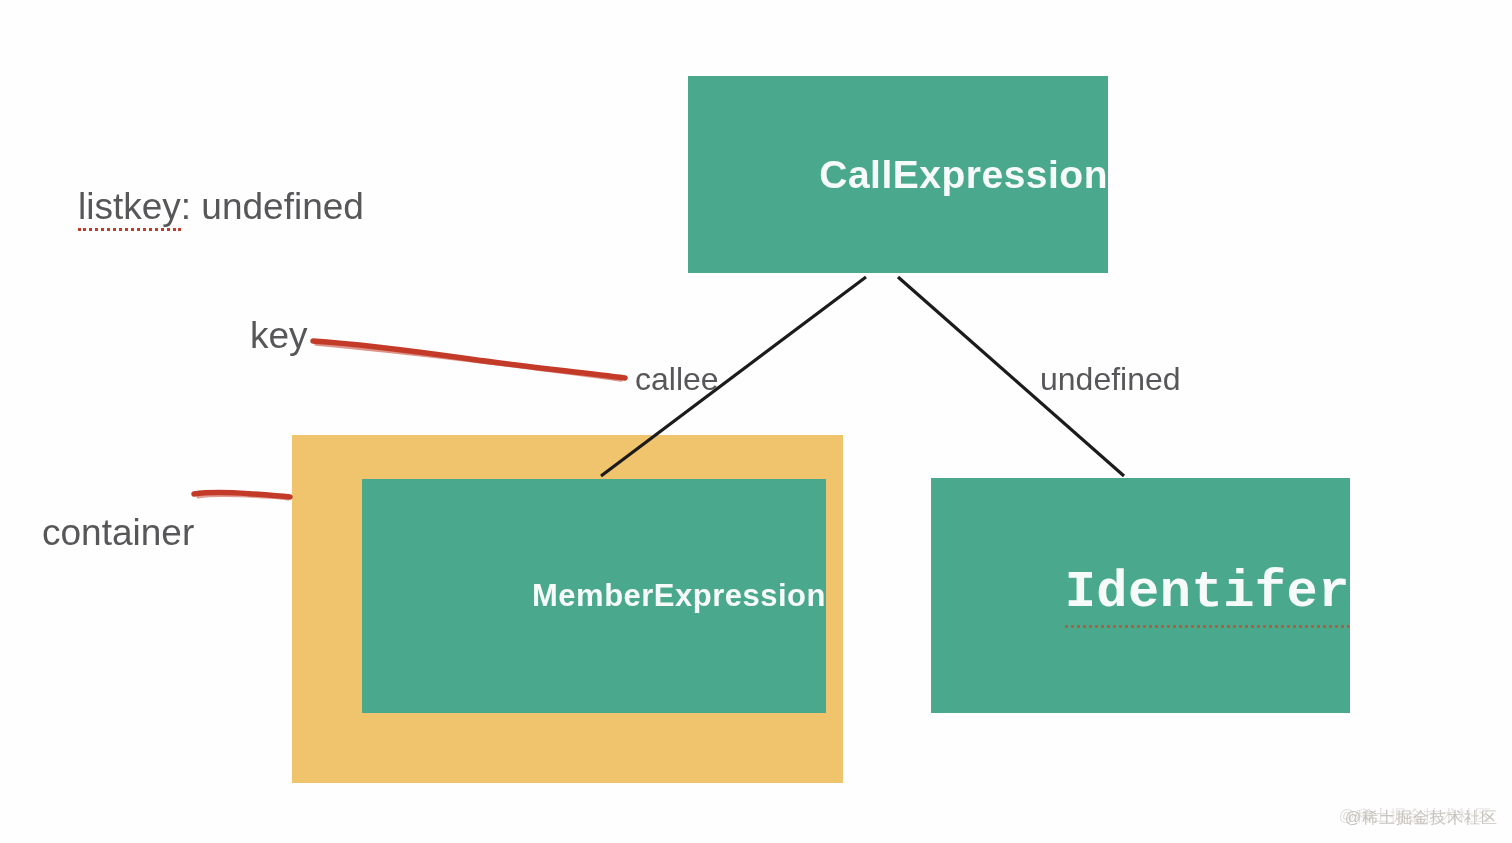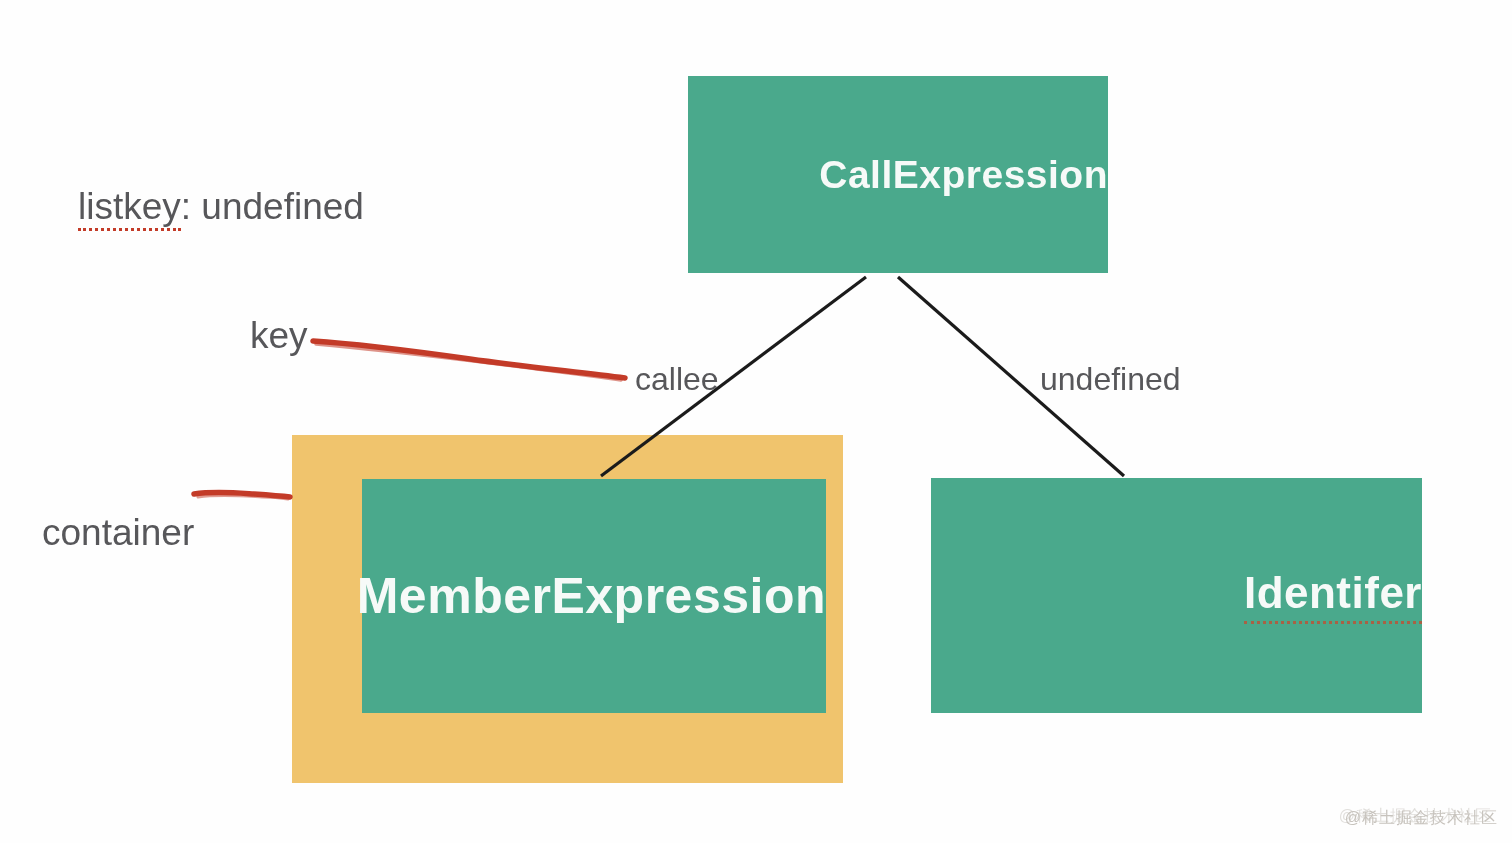--- a/index.html
+++ b/index.html
@@ -28,22 +28,22 @@
     display: flex;
     align-items: center;
     justify-content: flex-end;
     background: var(--node-green, #4AA98C);
     color: var(--node-text, #F6FAF8);
     font-weight: 700;
     font-size: 39px;
     letter-spacing: 0.5px;
   }
   .node-root   { left: 688px; top: 76px;  width: 420px; height: 197px; }
-  .node-member { left: 362px; top: 479px; width: 464px; height: 234px; font-size: 50px; }
-  .node-ident  { left: 931px; top: 478px; width: 491px; height: 235px; font-size: 44px; }
+  .node-member { left: 362px; top: 479px; width: 464px; height: 234px; font-size: 31px; }
+  .node-ident  { left: 931px; top: 478px; width: 419px; height: 235px; font-size: 52px; font-family: Liberation Mono, monospace; }
   .container-box {
     position: absolute;
     left: 292px; top: 435px;
     width: 551px; height: 348px;
     background: var(--container-yellow, #F0C46D);
   }
   .edge-label {
     position: absolute;
     color: var(--label-gray, #57575A);
     font-size: 32px;

